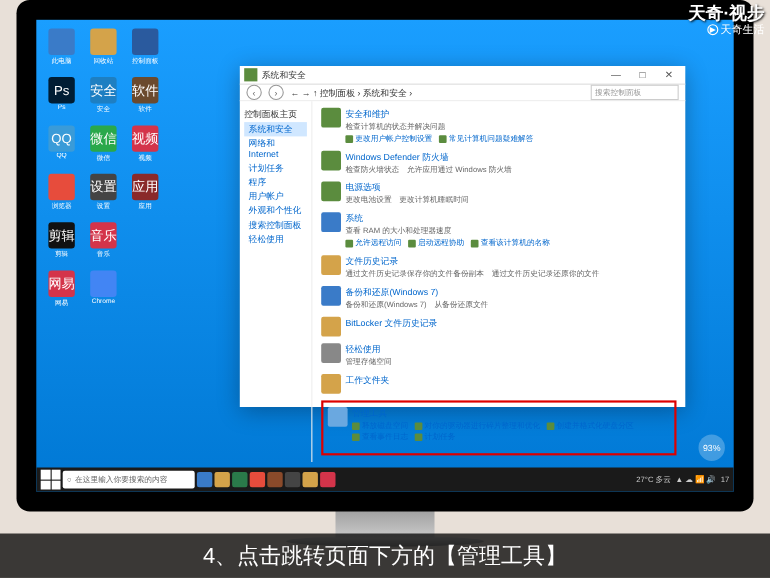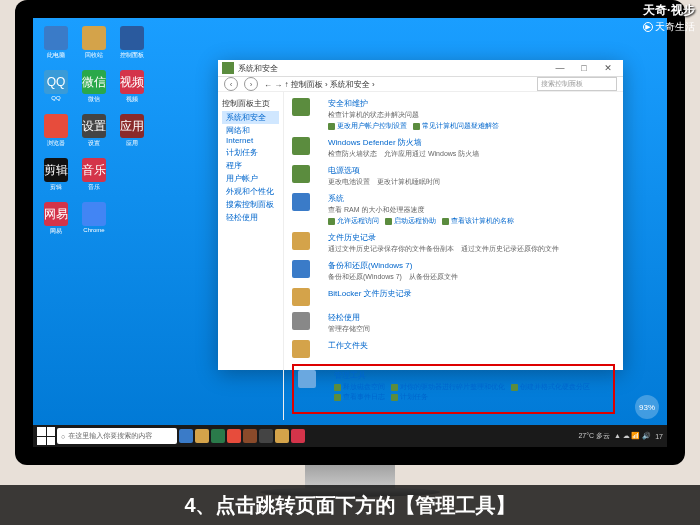--- a/index.html
+++ b/index.html
@@ -20,39 +20,39 @@
 .addrbar{height:18px;display:flex;align-items:center;padding:0 6px;gap:6px;border-bottom:1px solid #eee}
 .navarrow{width:14px;height:14px;border-radius:50%;border:1px solid #999;display:flex;align-items:center;justify-content:center;font-size:8px;color:#666}
 .breadcrumb{flex:1;font-size:8px;color:#333}
 .searchbox{width:80px;height:14px;border:1px solid #ccc;font-size:7px;color:#999;padding:0 3px;display:flex;align-items:center}
 .window-body{flex:1;display:flex}
 .sidebar{width:66px;padding:6px 4px;border-right:1px solid #eee}
 .side-hdr{font-size:8px;color:#333;margin-bottom:2px}
 .side-item{font-size:8px;color:#0066cc;padding:1px 0 1px 4px;cursor:pointer}
 .side-active{background:#d0e7ff}
 .content{flex:1;padding:6px 8px;overflow:auto}
-.cat{margin-bottom:6px;display:flex;gap:18px}
+.cat{margin-bottom:6px;display:flex;gap:4px}
 .cat-icon{width:18px;height:18px;flex-shrink:0;border-radius:2px}
 .cat-body{flex:1}
 .cat-title{font-size:8px;color:#0066cc;font-weight:500}
 .cat-desc{font-size:7px;color:#666;margin-top:1px}
 .cat-links{font-size:7px;color:#0066cc;margin-top:1px;display:flex;flex-wrap:wrap;gap:0 6px}
 .cat-links span{display:inline-flex;align-items:center;gap:2px}
 .shield{width:7px;height:7px;background:#5b8c3e;border-radius:1px;display:inline-block}
 .highlight{border:2px solid #d00;padding:4px;margin-top:2px}
 .taskbar{position:absolute;bottom:0;left:0;right:0;height:22px;background:#1a1a1a;display:flex;align-items:center;padding:0 4px;gap:2px}
 .start{width:18px;height:18px;display:grid;grid-template-columns:1fr 1fr;gap:1px}
 .start div{background:#fff}
 .tsearch{width:120px;height:16px;background:#fff;border-radius:2px;font-size:7px;color:#666;display:flex;align-items:center;padding:0 4px;gap:3px}
 .tray{margin-left:auto;display:flex;align-items:center;gap:4px;font-size:7px;color:#ccc}
 .tbicon{width:14px;height:14px;border-radius:2px}
 .stand{position:absolute;left:50%;transform:translateX(-50%);bottom:35px;width:90px;height:40px;background:linear-gradient(180deg,#888,#ccc)}
 .base{position:absolute;left:50%;transform:translateX(-50%);bottom:28px;width:180px;height:10px;background:linear-gradient(180deg,#ddd,#999);border-radius:50%}
-.caption{position:absolute;bottom:0;left:0;right:0;height:40px;background:rgba(0,0,0,.75);display:flex;align-items:center;justify-content:center;color:#fff;font-size:20px;font-weight:700}
-.watermark{position:absolute;right:5px;top:2px;color:#fff;font-size:12px;font-weight:bold;text-shadow:1px 1px 2px #000}
+.caption{position:absolute;bottom:0;left:0;right:0;height:40px;background:rgba(0,0,0,.75);display:flex;align-items:center;justify-content:center;color:#fff;font-size:20px;font-weight:400}
+.watermark{position:absolute;right:5px;top:2px;color:#fff;font-size:16px;font-weight:bold;text-shadow:1px 1px 2px #000}
 .watermark2{position:absolute;right:5px;top:20px;color:#fff;font-size:10px;display:flex;align-items:center;gap:2px}
 .wmcircle{width:10px;height:10px;border:1.5px solid #fff;border-radius:50%;display:inline-flex;align-items:center;justify-content:center;font-size:7px}
 .weatherbadge{position:absolute;right:8px;bottom:28px;width:24px;height:24px;background:rgba(255,255,255,.25);border-radius:50%;display:flex;align-items:center;justify-content:center;color:#fff;font-size:8px}
 </style>
 </head>
 <body>
 
 <div class="base"></div>
 <div class="stand"></div>
 <div class="monitor">
@@ -64,20 +64,34 @@
             <div class="dicon-img" style="background:#3a7bc8"></div>
             <div class="dicon-lbl">此电脑</div>
           </div>
           <div class="dicon">
             <div class="dicon-img" style="background:#d4a34a"></div>
             <div class="dicon-lbl">回收站</div>
           </div>
           <div class="dicon">
             <div class="dicon-img" style="background:#2a5a9e"></div>
             <div class="dicon-lbl">控制面板</div>
+          </div>
+        </div>
+        <div class="icon-col">
+          <div class="dicon">
+            <div class="dicon-img" style="background:#001d34">Ps</div>
+            <div class="dicon-lbl">Ps</div>
+          </div>
+          <div class="dicon">
+            <div class="dicon-img" style="background:#1e7fc2">安全</div>
+            <div class="dicon-lbl">安全</div>
+          </div>
+          <div class="dicon">
+            <div class="dicon-img" style="background:#6b4a2e">软件</div>
+            <div class="dicon-lbl">软件</div>
           </div>
         </div>
         <div class="icon-col">
           <div class="dicon">
             <div class="dicon-img" style="background:#3a9bd8">QQ</div>
             <div class="dicon-lbl">QQ</div>
           </div>
           <div class="dicon">
             <div class="dicon-img" style="background:#2aa84a">微信</div>
             <div class="dicon-lbl">微信</div>

